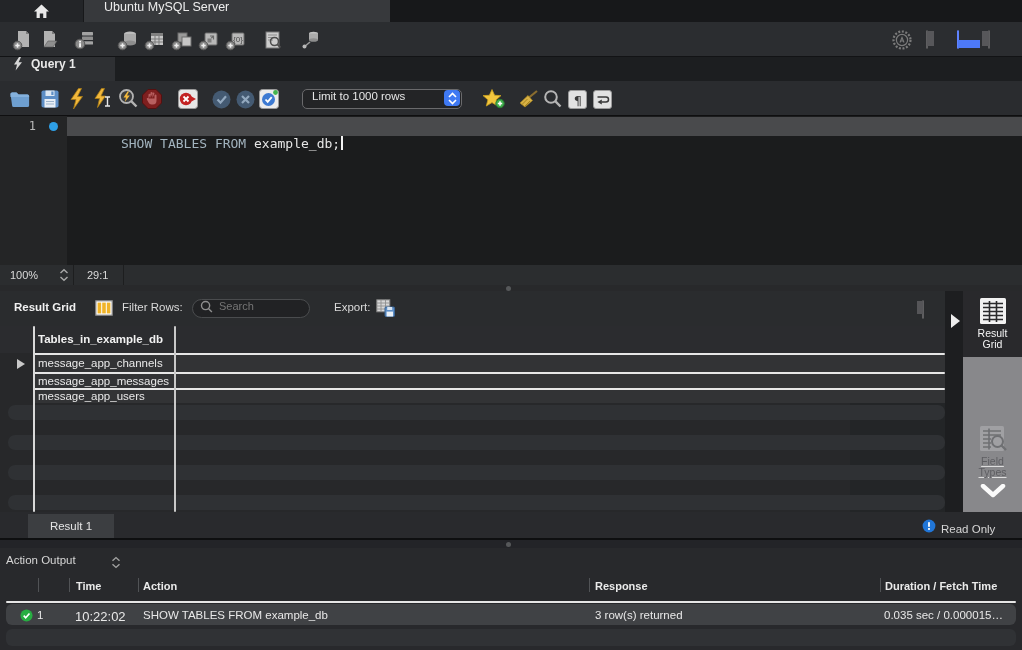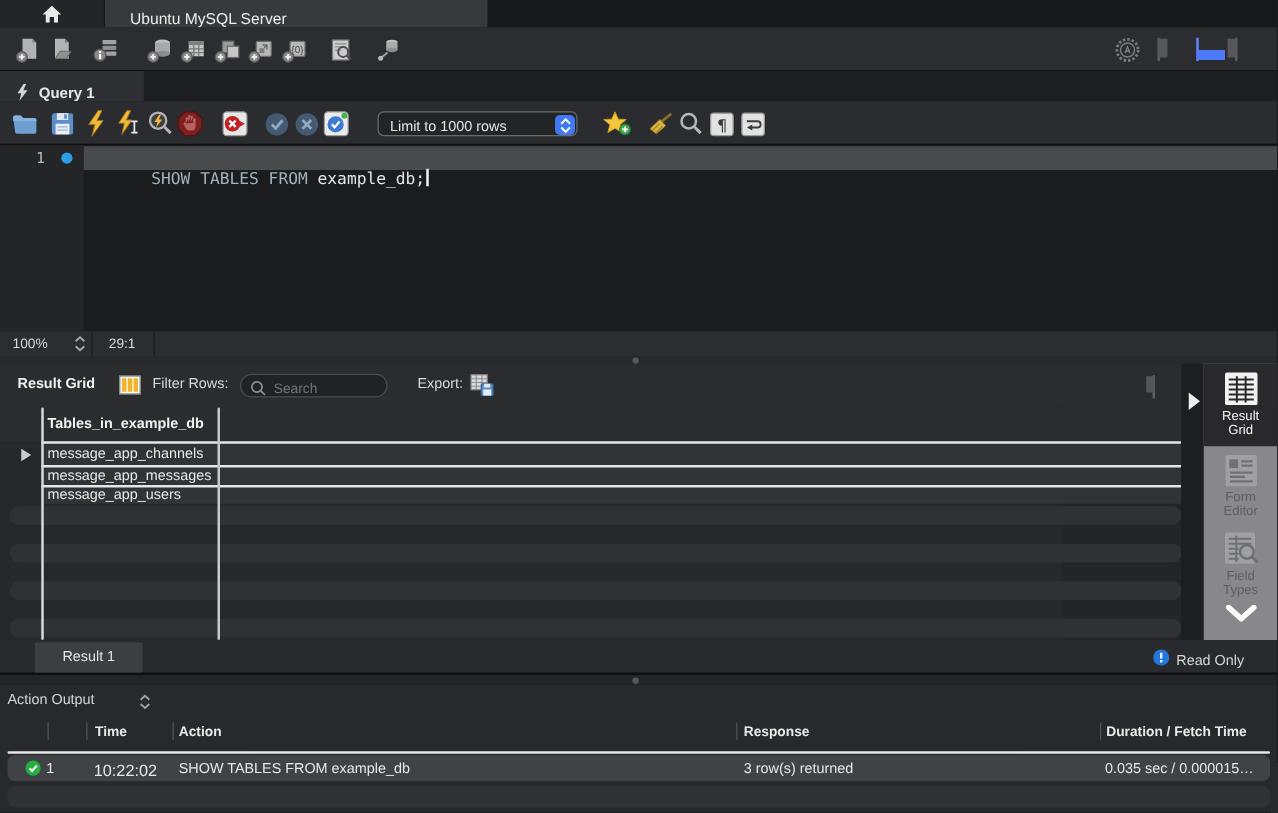--- a/index.html
+++ b/index.html
@@ -1,19 +1,19 @@
 <!DOCTYPE html>
 <html><head>
 <meta charset="utf-8">
 <style>
   html,body{margin:0;padding:0;background:#141516;}
   #app{position:relative;width:1022px;height:650px;overflow:hidden;background:#232527;
        font-family:"Liberation Sans","DejaVu Sans",sans-serif;color:#ddd;}
   .abs{position:absolute;}
-  .f{display:flex;align-items:flex-end;}
+  .f{display:flex;align-items:flex-start;}
   .fc{display:flex;align-items:center;justify-content:center;}
   .tbi{width:26px;height:26px;display:flex;align-items:center;justify-content:center;}
   .lbl{white-space:nowrap;}
   .bold{font-weight:bold;}
   .mono{font-family:"DejaVu Sans Mono","Liberation Mono",monospace;}
   .vline{width:2px;background:#d9d9d9;border-radius:1px;}
   .hline{height:2px;background:#e6e6e6;border-radius:2px;}
   .stripe{background:#2f3134;border-radius:7px;height:15px;}
   .ptoggle{width:22px;height:15px;border:1px solid #5e5e60;border-radius:3px;background:#2e2e30;position:relative;overflow:hidden;}
   .caret{display:inline-block;width:2px;height:14px;background:#f2f2f2;vertical-align:-2px;margin-left:1px;}
@@ -424,30 +424,22 @@
   <div class="abs" style="left:963px;top:291px;width:59px;height:221px;background:#88888b;">
 
     <div class="sideitem" style="top:0;height:66px;background:#29292c;padding-top:6px;box-sizing:border-box;">
       <svg width="30" height="28" viewBox="0 0 30 28">
         <rect x="2" y="1" width="26" height="26" rx="1.5" fill="#f2f2f2"></rect>
         <path d="M5 6.5 h20 M5 10.5 h20 M5 14.5 h20 M5 18.5 h20 M5 22.5 h20 M11.5 4 v21 M18.5 4 v21" stroke="#2a2a2c" stroke-width="1.6"></path>
       </svg>
       <span class="sidelabel" style="color:#f5f5f5;">Result Grid</span>
     </div>
 
-    <div class="sideitem" style="top:72px;">
-      <svg width="28" height="27" viewBox="0 0 28 27">
-        <rect x="1.5" y="1" width="25" height="25" rx="1.5" fill="#a0a0a3"></rect>
-        <rect x="4.5" y="4.5" width="7" height="7" fill="#6f7073"></rect>
-        <path d="M14 6 h9 M14 9.5 h9 M5 15 h18 M5 18.5 h12 M5 22 h18" stroke="#6f7073" stroke-width="1.8"></path>
-      </svg>
-      <span class="sidelabel" style="color:#5e5e62;">Form Editor</span>
-    </div>
-
-    <div class="sideitem" style="top:134px;">
+
+    <div class="sideitem" style="top:134px;text-decoration:underline;">
       <svg width="30" height="28" viewBox="0 0 30 28">
         <rect x="2" y="1" width="24" height="25" rx="1.5" fill="#a0a0a3"></rect>
         <path d="M5 6 h18 M5 10 h18 M5 14 h8 M5 18 h8 M5 22 h8 M11 3.5 v21" stroke="#6f7073" stroke-width="1.6"></path>
         <circle cx="19.5" cy="16.5" r="5.5" fill="#a0a0a3" stroke="#6f7073" stroke-width="2"></circle>
         <line x1="23.5" y1="20.5" x2="28" y2="25" stroke="#6f7073" stroke-width="2.4"></line>
       </svg>
       <span class="sidelabel" style="color:#5e5e62;">Field Types</span>
     </div>
 
     <span class="abs" style="left:17px;top:193px;">

